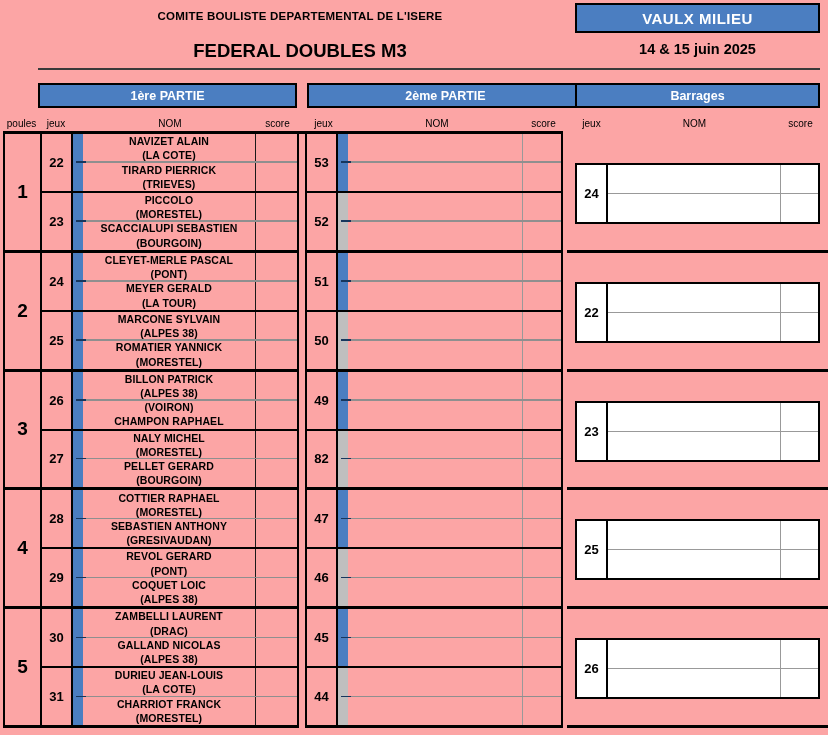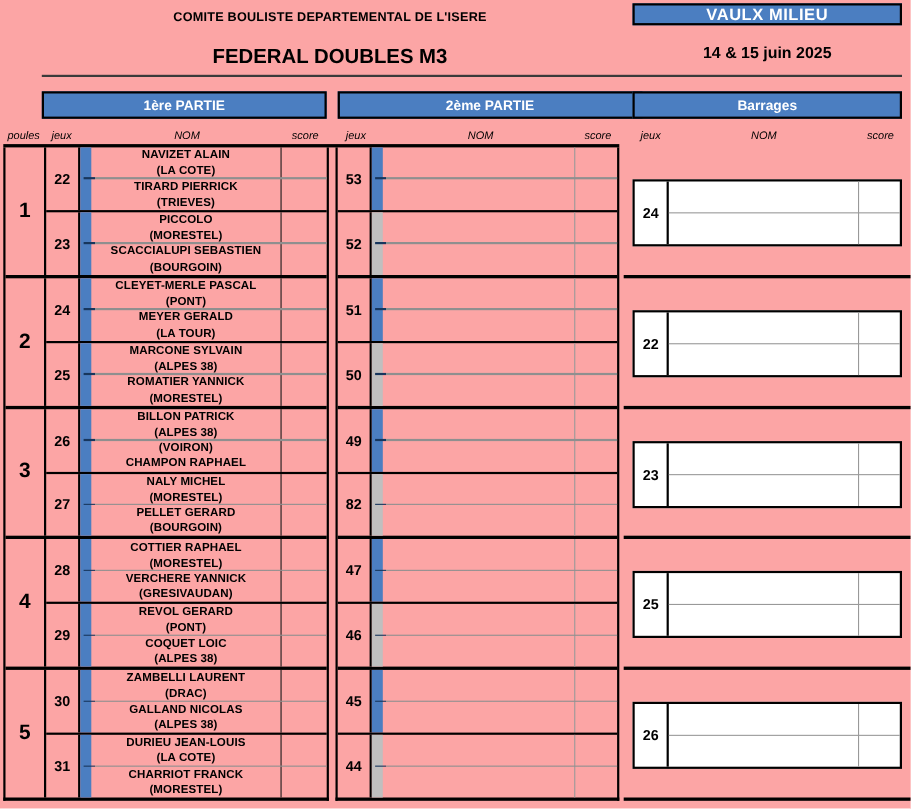--- a/index.html
+++ b/index.html
@@ -5,38 +5,38 @@
   * { box-sizing: border-box; margin: 0; padding: 0; }
   html,body { width: 828px; height: 735px; background: #fff;
     font-family: "Liberation Sans", sans-serif; }
   .sheet { position: relative; width: 828px; height: 735px; background:#fca5a5; overflow:hidden; }
 
   
   .committee { position:absolute; left:0; top:10px; width:600px; text-align:center;
     font-size:11.5px; font-weight:bold; letter-spacing:.2px; color:#000; }
   .main-title { position:absolute; left:0; top:40px; width:600px; text-align:center;
     font-size:18.5px; font-weight:bold; color:#000; }
-  .venue-box { position:absolute; left:575px; top:3px; width:245px; height:20px;
+  .venue-box { position:absolute; left:575px; top:3px; width:245px; height:30px;
     background:var(--blue); border:2.5px solid #000; display:flex; align-items:center;
     justify-content:center; color:#fff; font-weight:bold; font-size:15px; letter-spacing:.5px;}
   .date-line { position:absolute; left:575px; top:41px; width:245px; text-align:center;
     font-size:14.5px; font-weight:bold; color:#000; }
   .hrule { position:absolute; left:38px; top:68px; width:782px; height:2px; background:#3a3a3a; }
 
   
   .bar { position:absolute; top:83px; height:25px; background:var(--blue);
     border:2px solid #000; color:#fff; font-weight:bold; font-size:12.5px;
     display:flex; align-items:center; justify-content:center; }
   .bar1 { left:38px;  width:259px; }
   .bar2 { left:307px; width:277px; }
   .bar3 { left:575px; width:245px; }
 
   
   .clabel { position:absolute; top:117px; height:14px; font-size:10px; color:#000;
-    text-align:center; line-height:14px;font-style:italic; }
+    text-align:center; line-height:14px; }
 
   
   .table-area { position:absolute; left:0; top:131px; width:828px; height:600px; }
   .topline { position:absolute; left:3px; top:0; width:560px; height:3px; background:#000; }
 
   .col { position:absolute; top:3px; height:594px; }
   .col1 { left:3px;   width:296px; border-left:2.5px solid #000; border-right:2.5px solid #000; border-bottom:3px solid #000; }
   .col2 { left:305px; width:258px; border-left:2.5px solid #000; border-right:2.5px solid #000; border-bottom:3px solid #000; }
   .col3 { left:567px; width:261px; }
   .col1, .col2, .col3 { display:flex; flex-direction:column; }
@@ -193,21 +193,21 @@
         </div>
         <div class="band">
           <div class="poules-cell">4</div>
           <div class="games-col">
             <div class="game-row">
               <div class="jeux-cell">28</div>
               <div class="stripe blue"></div>
               <div class="nom-col">
                 <div class="nom-line">COTTIER RAPHAEL</div>
                 <div class="nom-line">(MORESTEL)</div>
-                <div class="nom-line">VERCHERE YANNICK</div>
+                <div class="nom-line">SEBASTIEN ANTHONY</div>
                 <div class="nom-line">(GRESIVAUDAN)</div>
               </div>
               <div class="score-cell1"></div>
               <div class="midline"></div>
             </div>
             <div class="game-row">
               <div class="jeux-cell">29</div>
               <div class="stripe blue"></div>
               <div class="nom-col">
                 <div class="nom-line">REVOL GERARD</div>

